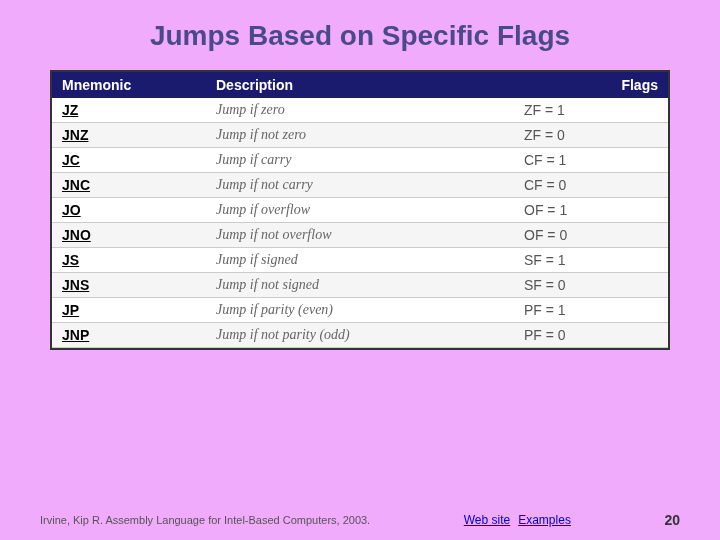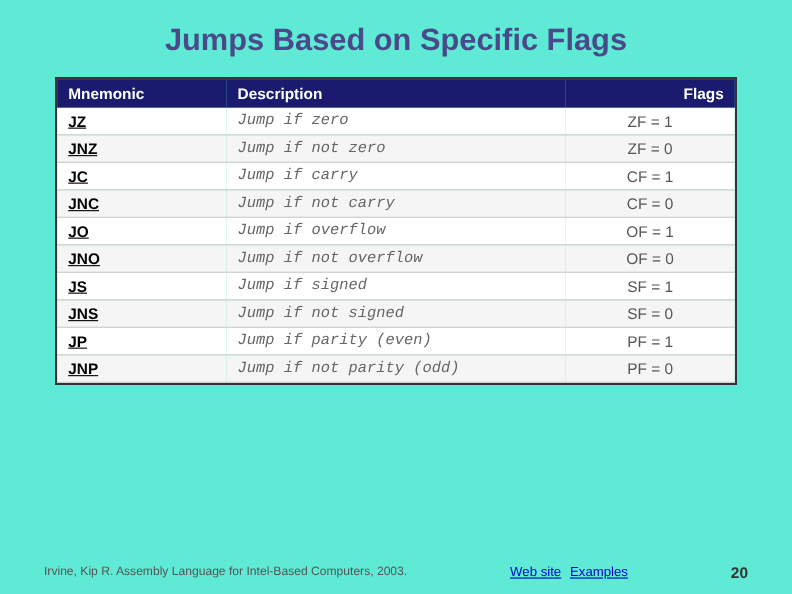--- a/index.html
+++ b/index.html
@@ -7,21 +7,21 @@
       width: 720px;
       height: 540px;
       background: #ffffff;
       font-family: 'Times New Roman', Times, serif;
       overflow: hidden;
       position: relative;
     }
     .slide {
       width: 720px;
       height: 540px;
-      background: #5eead4;
+      background: #f0abfc;
       display: flex;
       flex-direction: column;
       align-items: center;
       padding: 20px 40px 15px 40px;
     }
     .title {
       font-size: 28px;
       font-weight: bold;
       color: #4a4a8a;
       margin-bottom: 18px;
@@ -61,24 +61,24 @@
     }
     tbody td.col-mnemonic {
       font-weight: bold;
       color: #000000;
       font-family: Arial, sans-serif;
       text-decoration: underline;
     }
     tbody td.col-description {
       color: #666666;
       font-style: italic;
-      font-family: Liberation Mono, monospace;
+      font-family: Liberation Serif, serif;
     }
     tbody td.col-flags {
-      text-align: center;
+      text-align: left;
       color: #555555;
       font-family: Arial, sans-serif;
     }
     .footer {
       position: absolute;
       bottom: 12px;
       left: 40px;
       right: 40px;
       display: flex;
       align-items: center;

